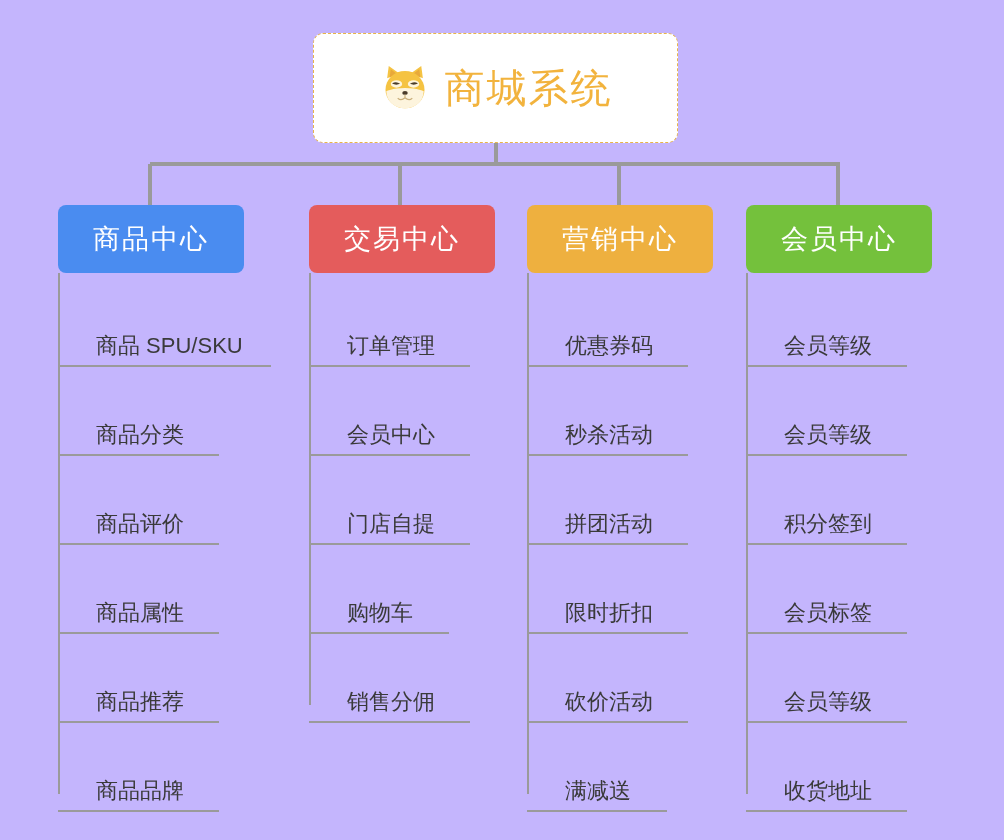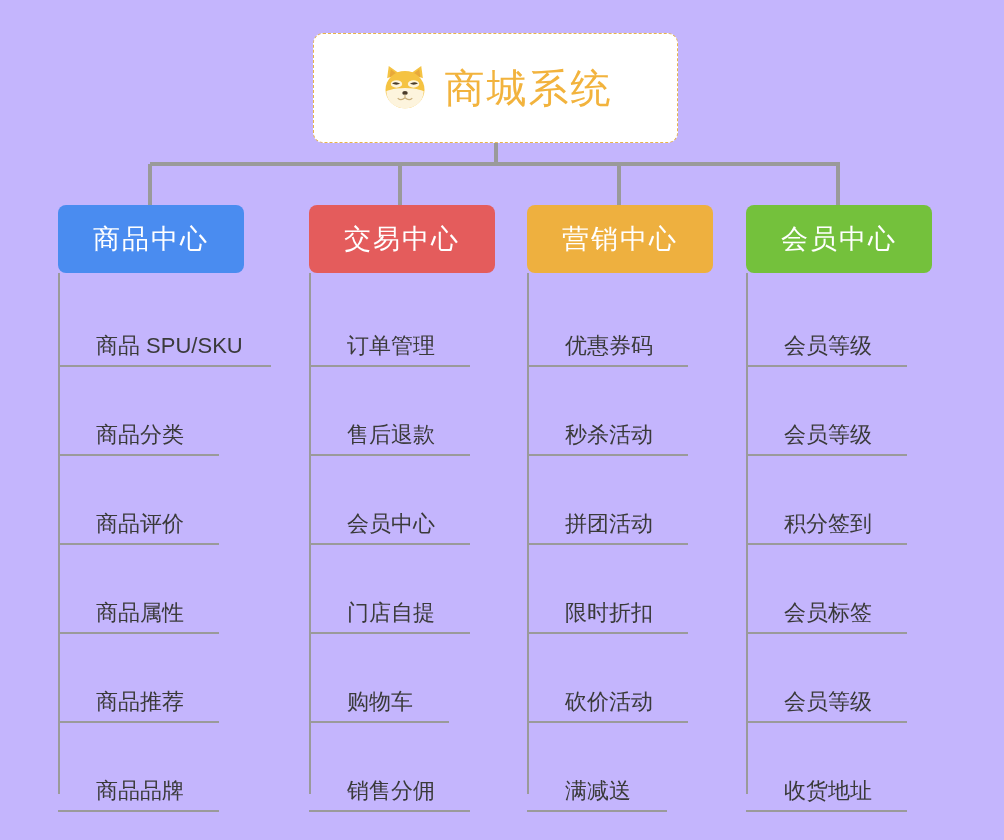--- a/index.html
+++ b/index.html
@@ -201,24 +201,20 @@
     <div class="col-head" style="background: rgb(228, 92, 92);">
       <span>交易中心</span>
     </div>
     <div class="col-body">
       <div class="col-trunk" style="background: rgb(154, 154, 154);"></div>
       <div class="leaf">
         <span class="leaf-label">订单管理</span>
         <div class="leaf-rule" style="width: 161px; background: rgb(154, 154, 154);"></div>
       </div>
       <div class="leaf">
-        <span class="leaf-label">售后退款</span>
-        <div class="leaf-rule" style="width: 161px; background: rgb(154, 154, 154);"></div>
-      </div>
-      <div class="leaf">
         <span class="leaf-label">会员中心</span>
         <div class="leaf-rule" style="width: 161px; background: rgb(154, 154, 154);"></div>
       </div>
       <div class="leaf">
         <span class="leaf-label">门店自提</span>
         <div class="leaf-rule" style="width: 161px; background: rgb(154, 154, 154);"></div>
       </div>
       <div class="leaf">
         <span class="leaf-label">购物车</span>
         <div class="leaf-rule" style="width: 140px; background: rgb(154, 154, 154);"></div>

